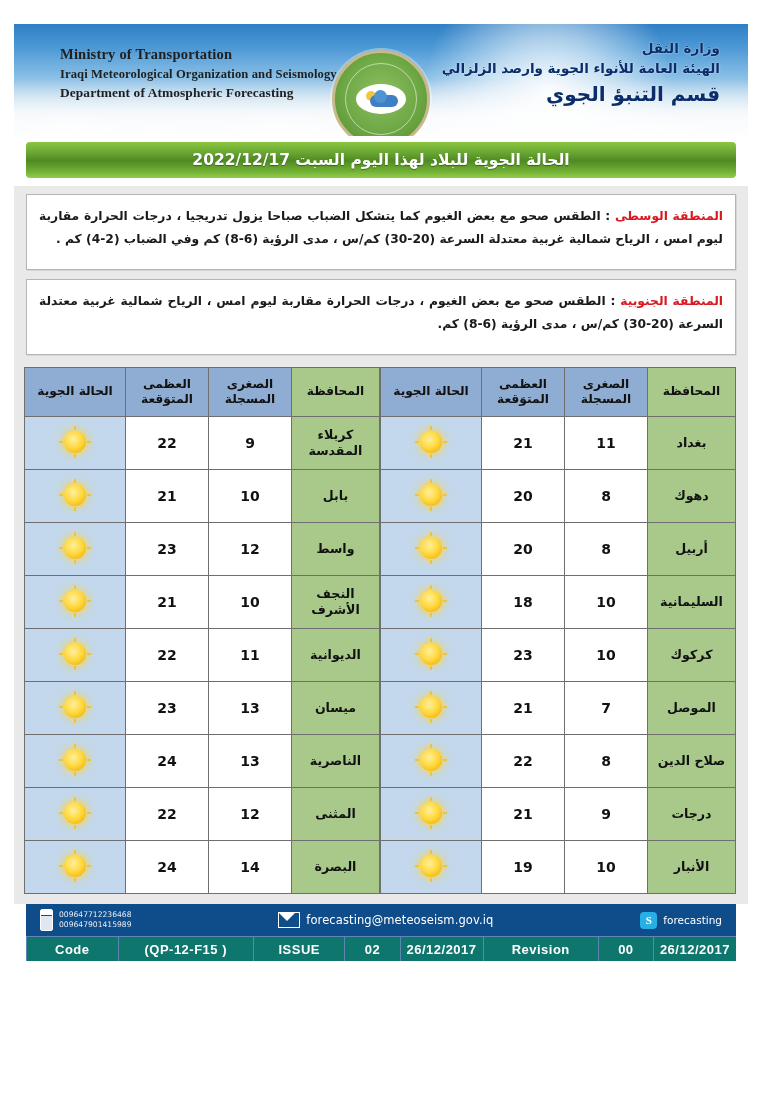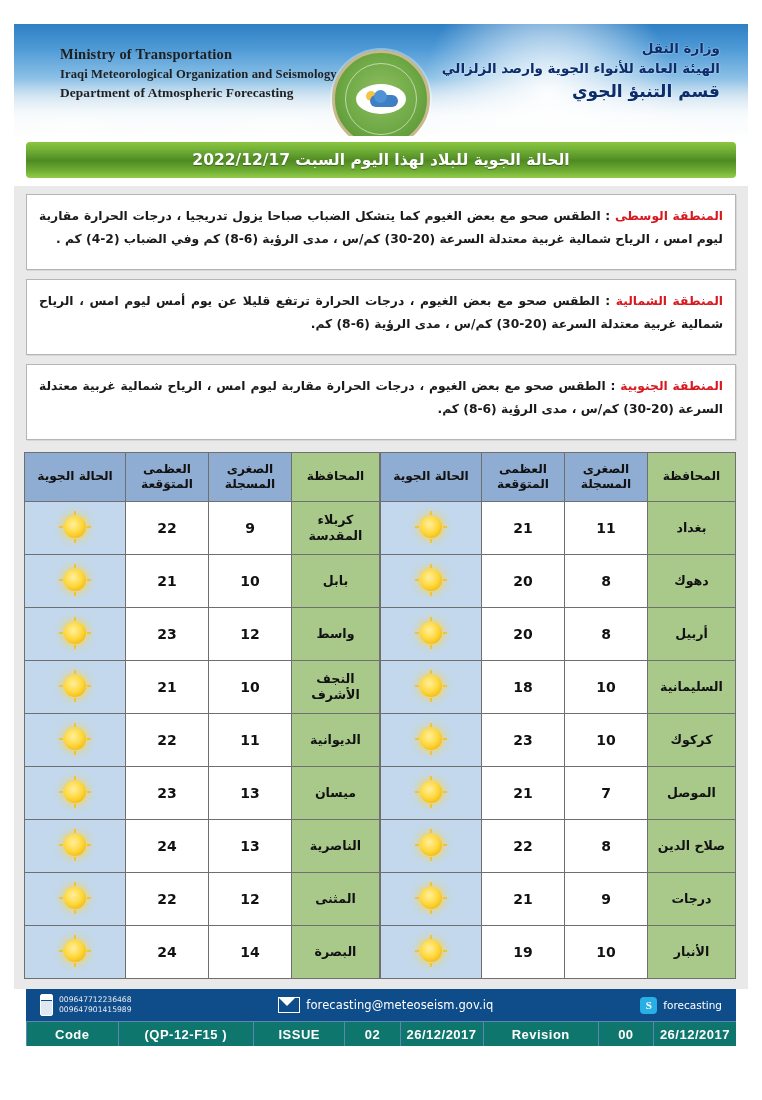--- a/index.html
+++ b/index.html
@@ -79,21 +79,21 @@
     position: absolute;
     right: 28px;
     top: 14px;
     color: #0b2d6b;
     line-height: 1.5;
     font-weight: 700;
     text-shadow: 0 0 2px rgba(255,255,255,0.75);
   }
   .banner-ar .a1 { font-size: 13.5px; letter-spacing: 1px; }
   .banner-ar .a2 { font-size: 13.5px; }
-  .banner-ar .a3 { font-size: 17px; letter-spacing: 1px; }
+  .banner-ar .a3 { font-size: 20px; letter-spacing: 1px; }
 
   .logo {
     position: absolute;
     left: 50%;
     transform: translateX(-50%);
     top: 26px;
     width: 92px;
     height: 92px;
     border-radius: 50%;
     background: radial-gradient(circle at 50% 45%, #8fbf62 0%, #6ea845 55%, #4e8a2c 100%);
@@ -381,25 +381,20 @@
     </div>
 
     <div class="forecast-panel">
 
       <div class="forecast-box">
         <div class="forecast-text">
           <span class="region-name">المنطقة الوسطى</span><span> : </span><span>الطقس صحو مع بعض الغيوم كما يتشكل الضباب صباحا يزول تدريجيا ، درجات الحرارة مقاربة ليوم امس ، الرياح شمالية غربية معتدلة السرعة (20-30) كم/س ، مدى الرؤية (6-8) كم وفي الضباب (2-4) كم .</span>
         </div>
       </div>
 
-      <div class="forecast-box">
-        <div class="forecast-text">
-          <span class="region-name">المنطقة الشمالية</span><span> : </span><span>الطقس صحو مع بعض الغيوم ، درجات الحرارة ترتفع قليلا عن يوم أمس ليوم امس ، الرياح شمالية غربية معتدلة السرعة (20-30) كم/س ، مدى الرؤية (6-8) كم.</span>
-        </div>
-      </div>
 
       <div class="forecast-box">
         <div class="forecast-text">
           <span class="region-name">المنطقة الجنوبية</span><span> : </span><span>الطقس صحو مع بعض الغيوم ، درجات الحرارة مقاربة ليوم امس ، الرياح شمالية غربية معتدلة السرعة (20-30) كم/س ، مدى الرؤية (6-8) كم.</span>
         </div>
       </div>
 
     </div>
 
     <div class="tables-wrap">

